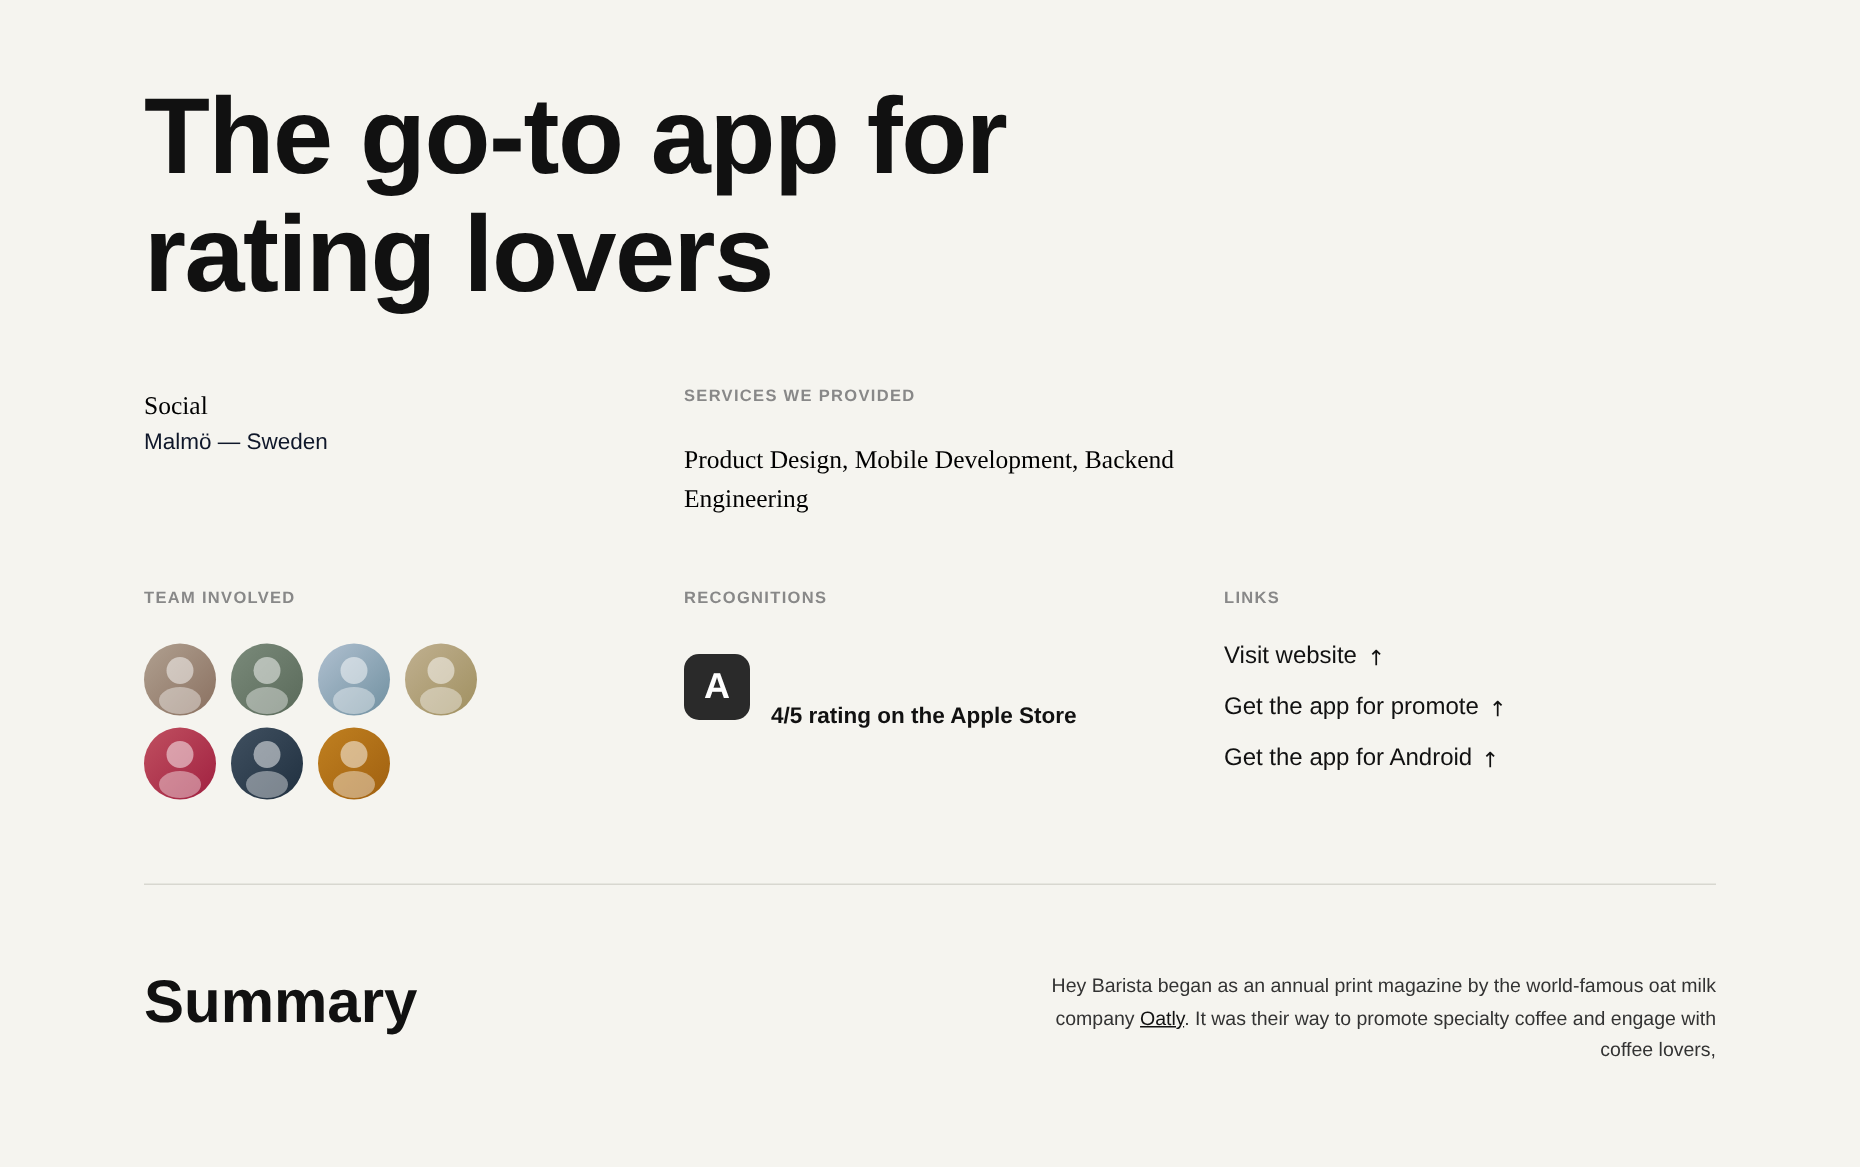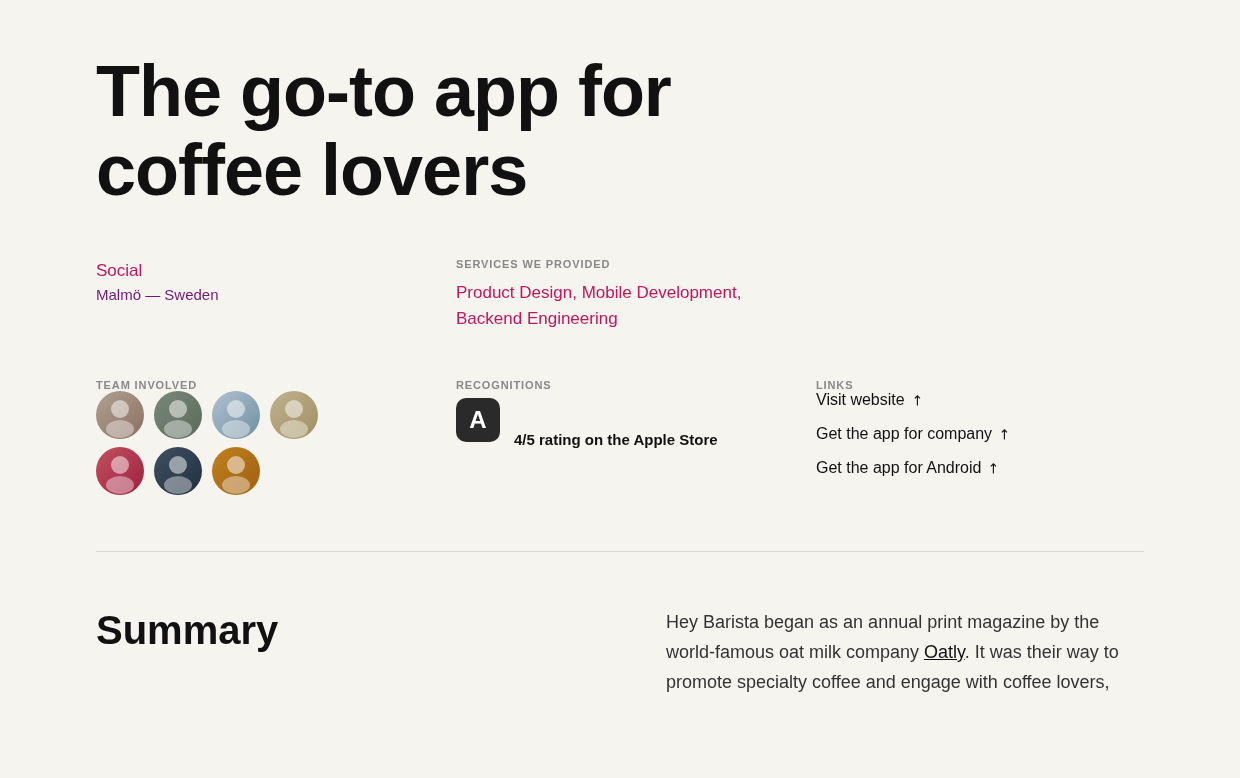--- a/index.html
+++ b/index.html
@@ -42,50 +42,51 @@
       gap: 32px;
       padding-bottom: 48px;
     }
 
     .info-label {
       font-size: 11px;
       font-weight: 600;
       letter-spacing: 0.08em;
       color: #888888;
       text-transform: uppercase;
-      margin-bottom: 10px;
+      margin-bottom: 24px;
     }
 
     .info-value {
       font-size: 17px;
-      color: #be185d;
+      color: #000000;
       line-height: 1.5;
+      font-family: Liberation Serif, serif;
     }
 
     .info-value-small {
       font-size: 15px;
-      color: #701a75;
+      color: #0f172a;
       line-height: 1.5;
     }
 
     
     .meta-grid {
       display: grid;
       grid-template-columns: 1fr 1fr 1fr;
       gap: 32px;
       padding-bottom: 56px;
     }
 
     .meta-label {
       font-size: 11px;
       font-weight: 600;
       letter-spacing: 0.08em;
       color: #888888;
       text-transform: uppercase;
-      margin-bottom: 0;
+      margin-bottom: 24px;
     }
 
     
     .avatars-grid {
       display: flex;
       flex-direction: column;
       gap: 8px;
     }
 
     .avatar-row {
@@ -182,23 +183,24 @@
       padding-bottom: 48px;
     }
 
     .summary-title {
       font-size: 40px;
       font-weight: 700;
       color: #111111;
     }
 
     .summary-text {
-      font-size: 18px;
+      font-size: 13px;
       line-height: 1.65;
       color: #333333;
+      text-align: right;
     }
 
     .summary-text a {
       color: #111111;
       text-decoration: underline;
     }
 
     
     .face-shape {
       width: 100%;
@@ -212,21 +214,21 @@
     }
   </style>
 </head>
 <body>
 
 <div class="page-wrapper">
 
   <section class="hero-section">
     <h1 class="hero-title">
       <span>The go-to app for</span><br>
-      <span>coffee lovers</span>
+      <span>rating lovers</span>
     </h1>
   </section>
 
   <div class="info-grid">
 
     <div class="info-col">
       <p class="info-value">Social</p>
       <p class="info-value-small">Malmö — Sweden</p>
     </div>
 
@@ -316,21 +318,21 @@
     </div>
 
     <div class="links-column">
       <p class="meta-label">LINKS</p>
       <div class="links-list">
         <a class="link-item" href="#">
           <span>Visit website</span>
           <span class="arrow-icon">↗</span>
         </a>
         <a class="link-item" href="#">
-          <span>Get the app for company</span>
+          <span>Get the app for promote</span>
           <span class="arrow-icon">↗</span>
         </a>
         <a class="link-item" href="#">
           <span>Get the app for Android</span>
           <span class="arrow-icon">↗</span>
         </a>
       </div>
     </div>
 
   </div>

